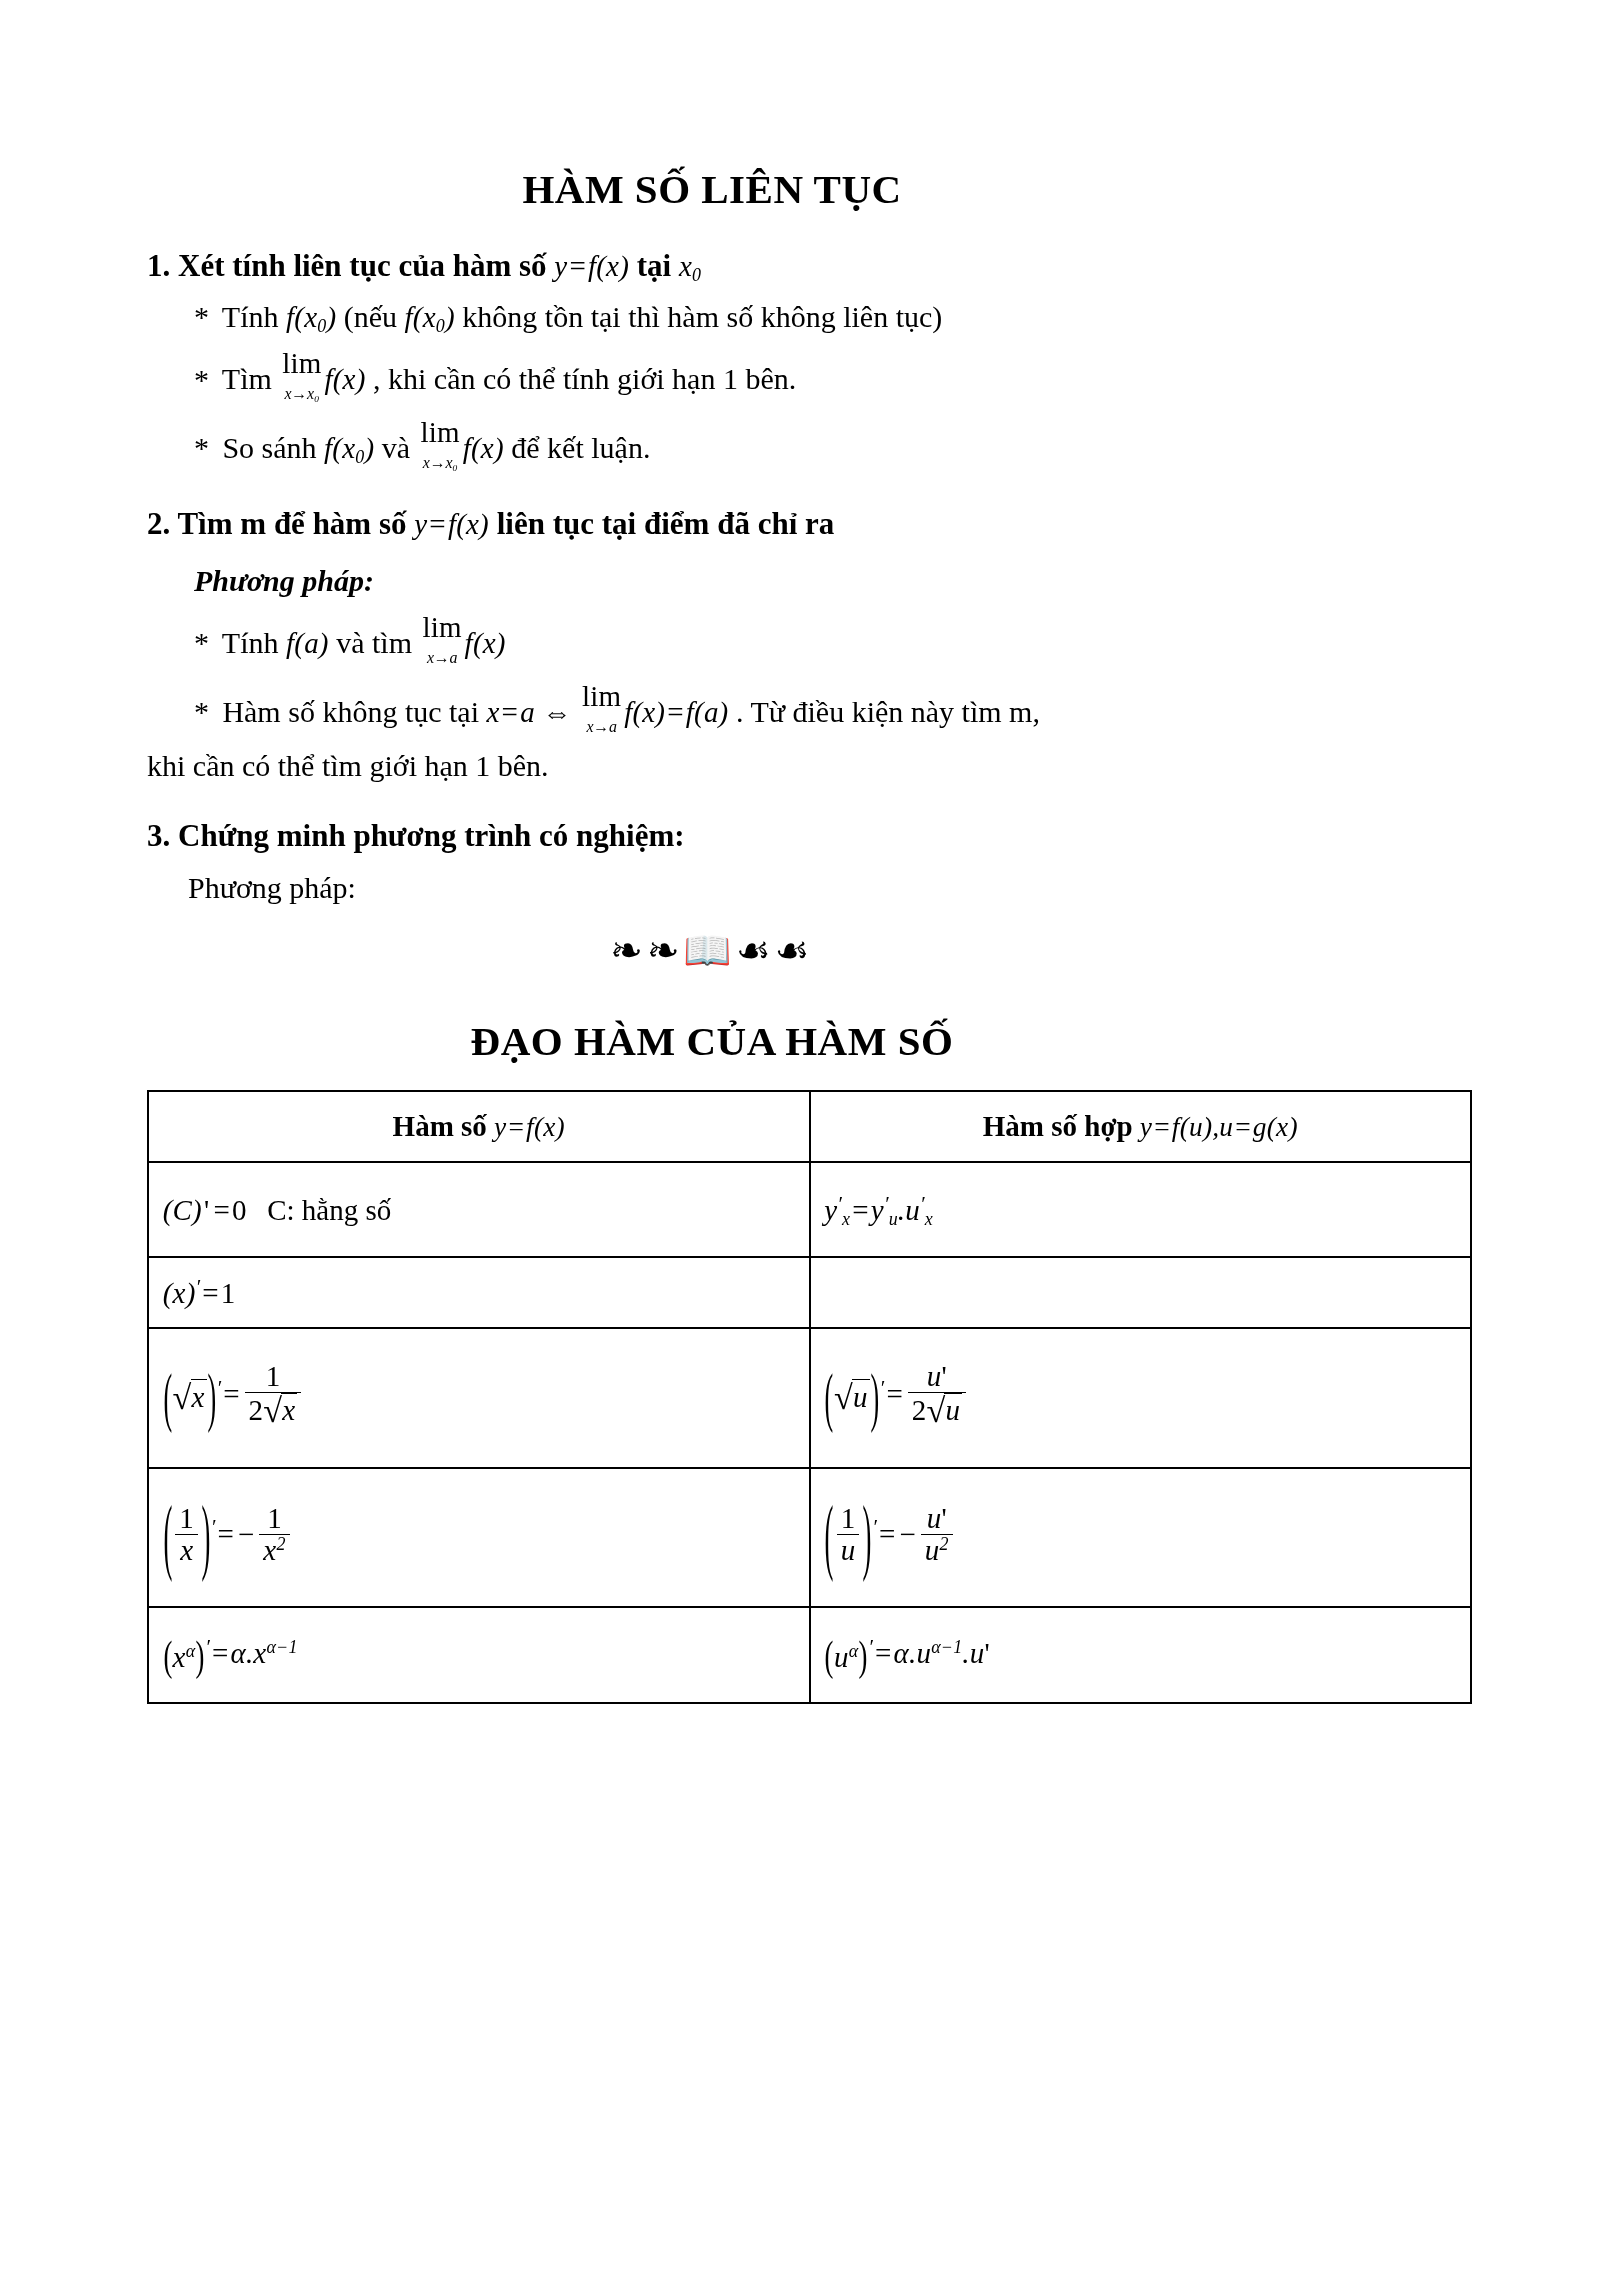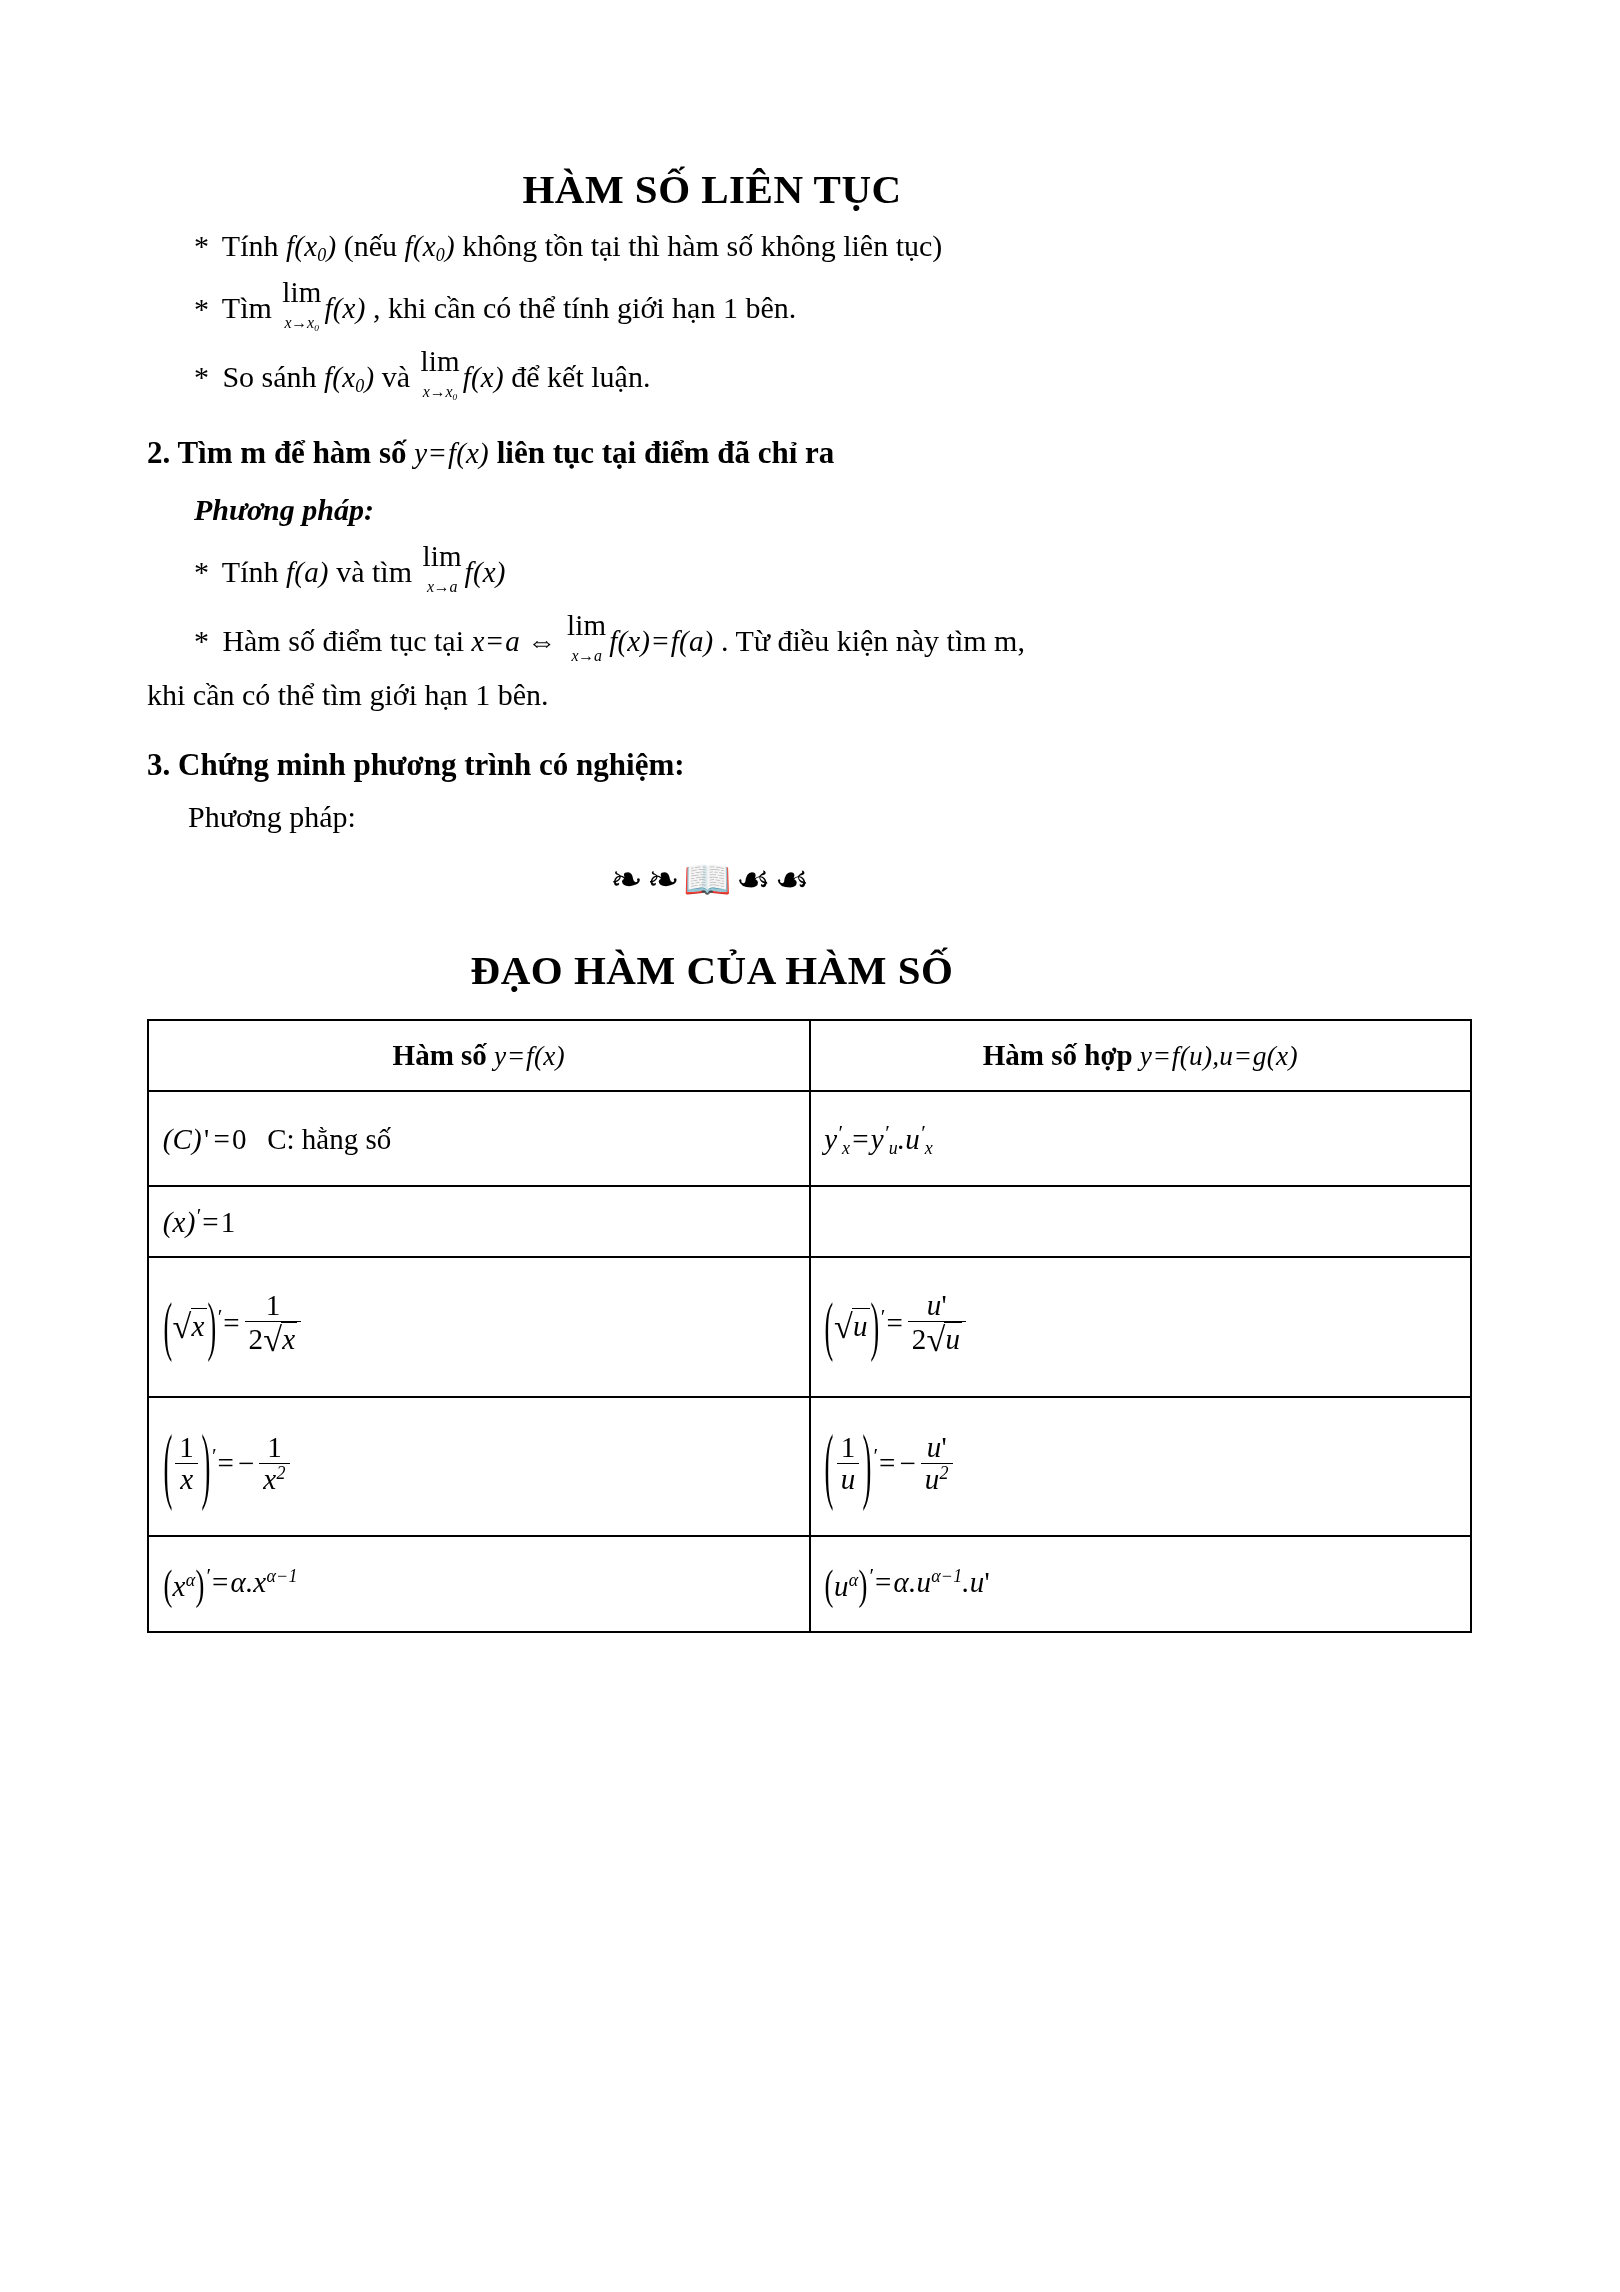--- a/index.html
+++ b/index.html
@@ -209,20 +209,30 @@
   table.deriv tr.mid td { height: 74px; }
   .cell-note { font-style: normal; font-size: 29px; margin-left: 13px; }
 </style>
 </head>
 <body>
 
 <div class="page">
 
   <h1 class="doc-title title-1">HÀM SỐ LIÊN TỤC</h1>
 
+  <div class="sec-head">
+    <span>1. Xét tính liên tục của hàm số</span>
+    <span class="math">
+      <span class="mi">y</span><span class="mo">=</span><span class="mi">f</span>(<span class="mi">x</span>)
+    </span>
+    <span>tại</span>
+    <span class="math">
+      <span class="mi">x</span><sub class="idx">0</sub>
+    </span>
+  </div>
 
   <div class="bullet">
     <span class="star">*</span>
     <span>Tính</span>
     <span class="math">
       <span class="mi">f</span>(<span class="mi">x</span><sub class="idx">0</sub>)
     </span>
     <span>(nếu</span>
     <span class="math">
       <span class="mi">f</span>(<span class="mi">x</span><sub class="idx">0</sub>)
@@ -278,21 +288,21 @@
     <span class="math">
       <span class="lim">
         <span class="lim-op">lim</span>
         <span class="lim-sub">x→a</span>
       </span><span class="mi">f</span>(<span class="mi">x</span>)
     </span>
   </div>
 
   <div class="bullet">
     <span class="star">*</span>
-    <span>Hàm số điểm tục tại</span>
+    <span>Hàm số không tục tại</span>
     <span class="math">
       <span class="mi">x</span><span class="mo">=</span><span class="mi">a</span>
     </span>
     <span class="math">⇔</span>
     <span class="math">
       <span class="lim">
         <span class="lim-op">lim</span>
         <span class="lim-sub">x→a</span>
       </span><span class="mi">f</span>(<span class="mi">x</span>)<span class="mo">=</span><span class="mi">f</span>(<span class="mi">a</span>)
     </span>

